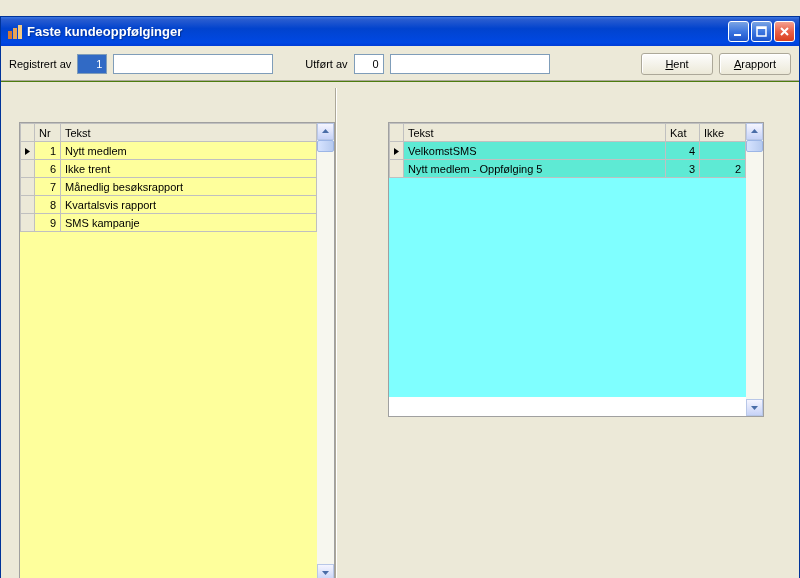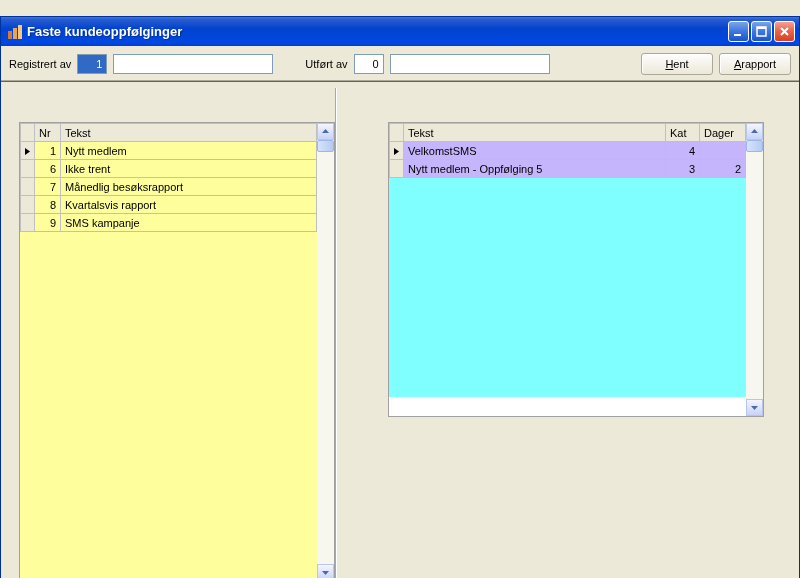--- a/index.html
+++ b/index.html
@@ -175,21 +175,21 @@
   font-weight: normal;
 }
 .rowhdr {
   background: #ece9d8;
   width: 14px;
   padding: 0 !important;
   text-align: center !important;
 }
 .rowhdr svg { width: 9px; height: 9px; vertical-align: middle; }
 .yellow-body td:not(.rowhdr) { background: #feff9c; }
-.cyan-body td:not(.rowhdr) { background: #c4b5fd; }
+.cyan-body td:not(.rowhdr) { background: #5eead4; }
 .col-num-r { text-align: right !important; }
 .left-fill { background: #feff9c; }
 .right-fill { background: #7fffff; }
 </style>
 </head>
 <body>
 
 <div class="window">
   <div class="titlebar">
     <span class="titlebar-icon">
@@ -311,21 +311,21 @@
                 <col style="width:14px">
                 <col>
                 <col style="width:34px">
                 <col style="width:46px">
               </colgroup>
             <thead>
               <tr>
                 <th class="rowhdr"></th>
                 <th>Tekst</th>
                 <th>Kat</th>
-                <th>Dager</th>
+                <th>Ikke</th>
               </tr>
             </thead>
             <tbody class="cyan-body" id="right-rows">
                 <tr>
                   <td class="rowhdr"><svg viewBox="0 0 9 9">
                       <path d="M2 1 L7 4.5 L2 8 Z" fill="#000"></path>
                     </svg></td>
                   <td>VelkomstSMS</td>
                   <td class="col-num-r">4</td>
                   <td class="col-num-r"></td>

